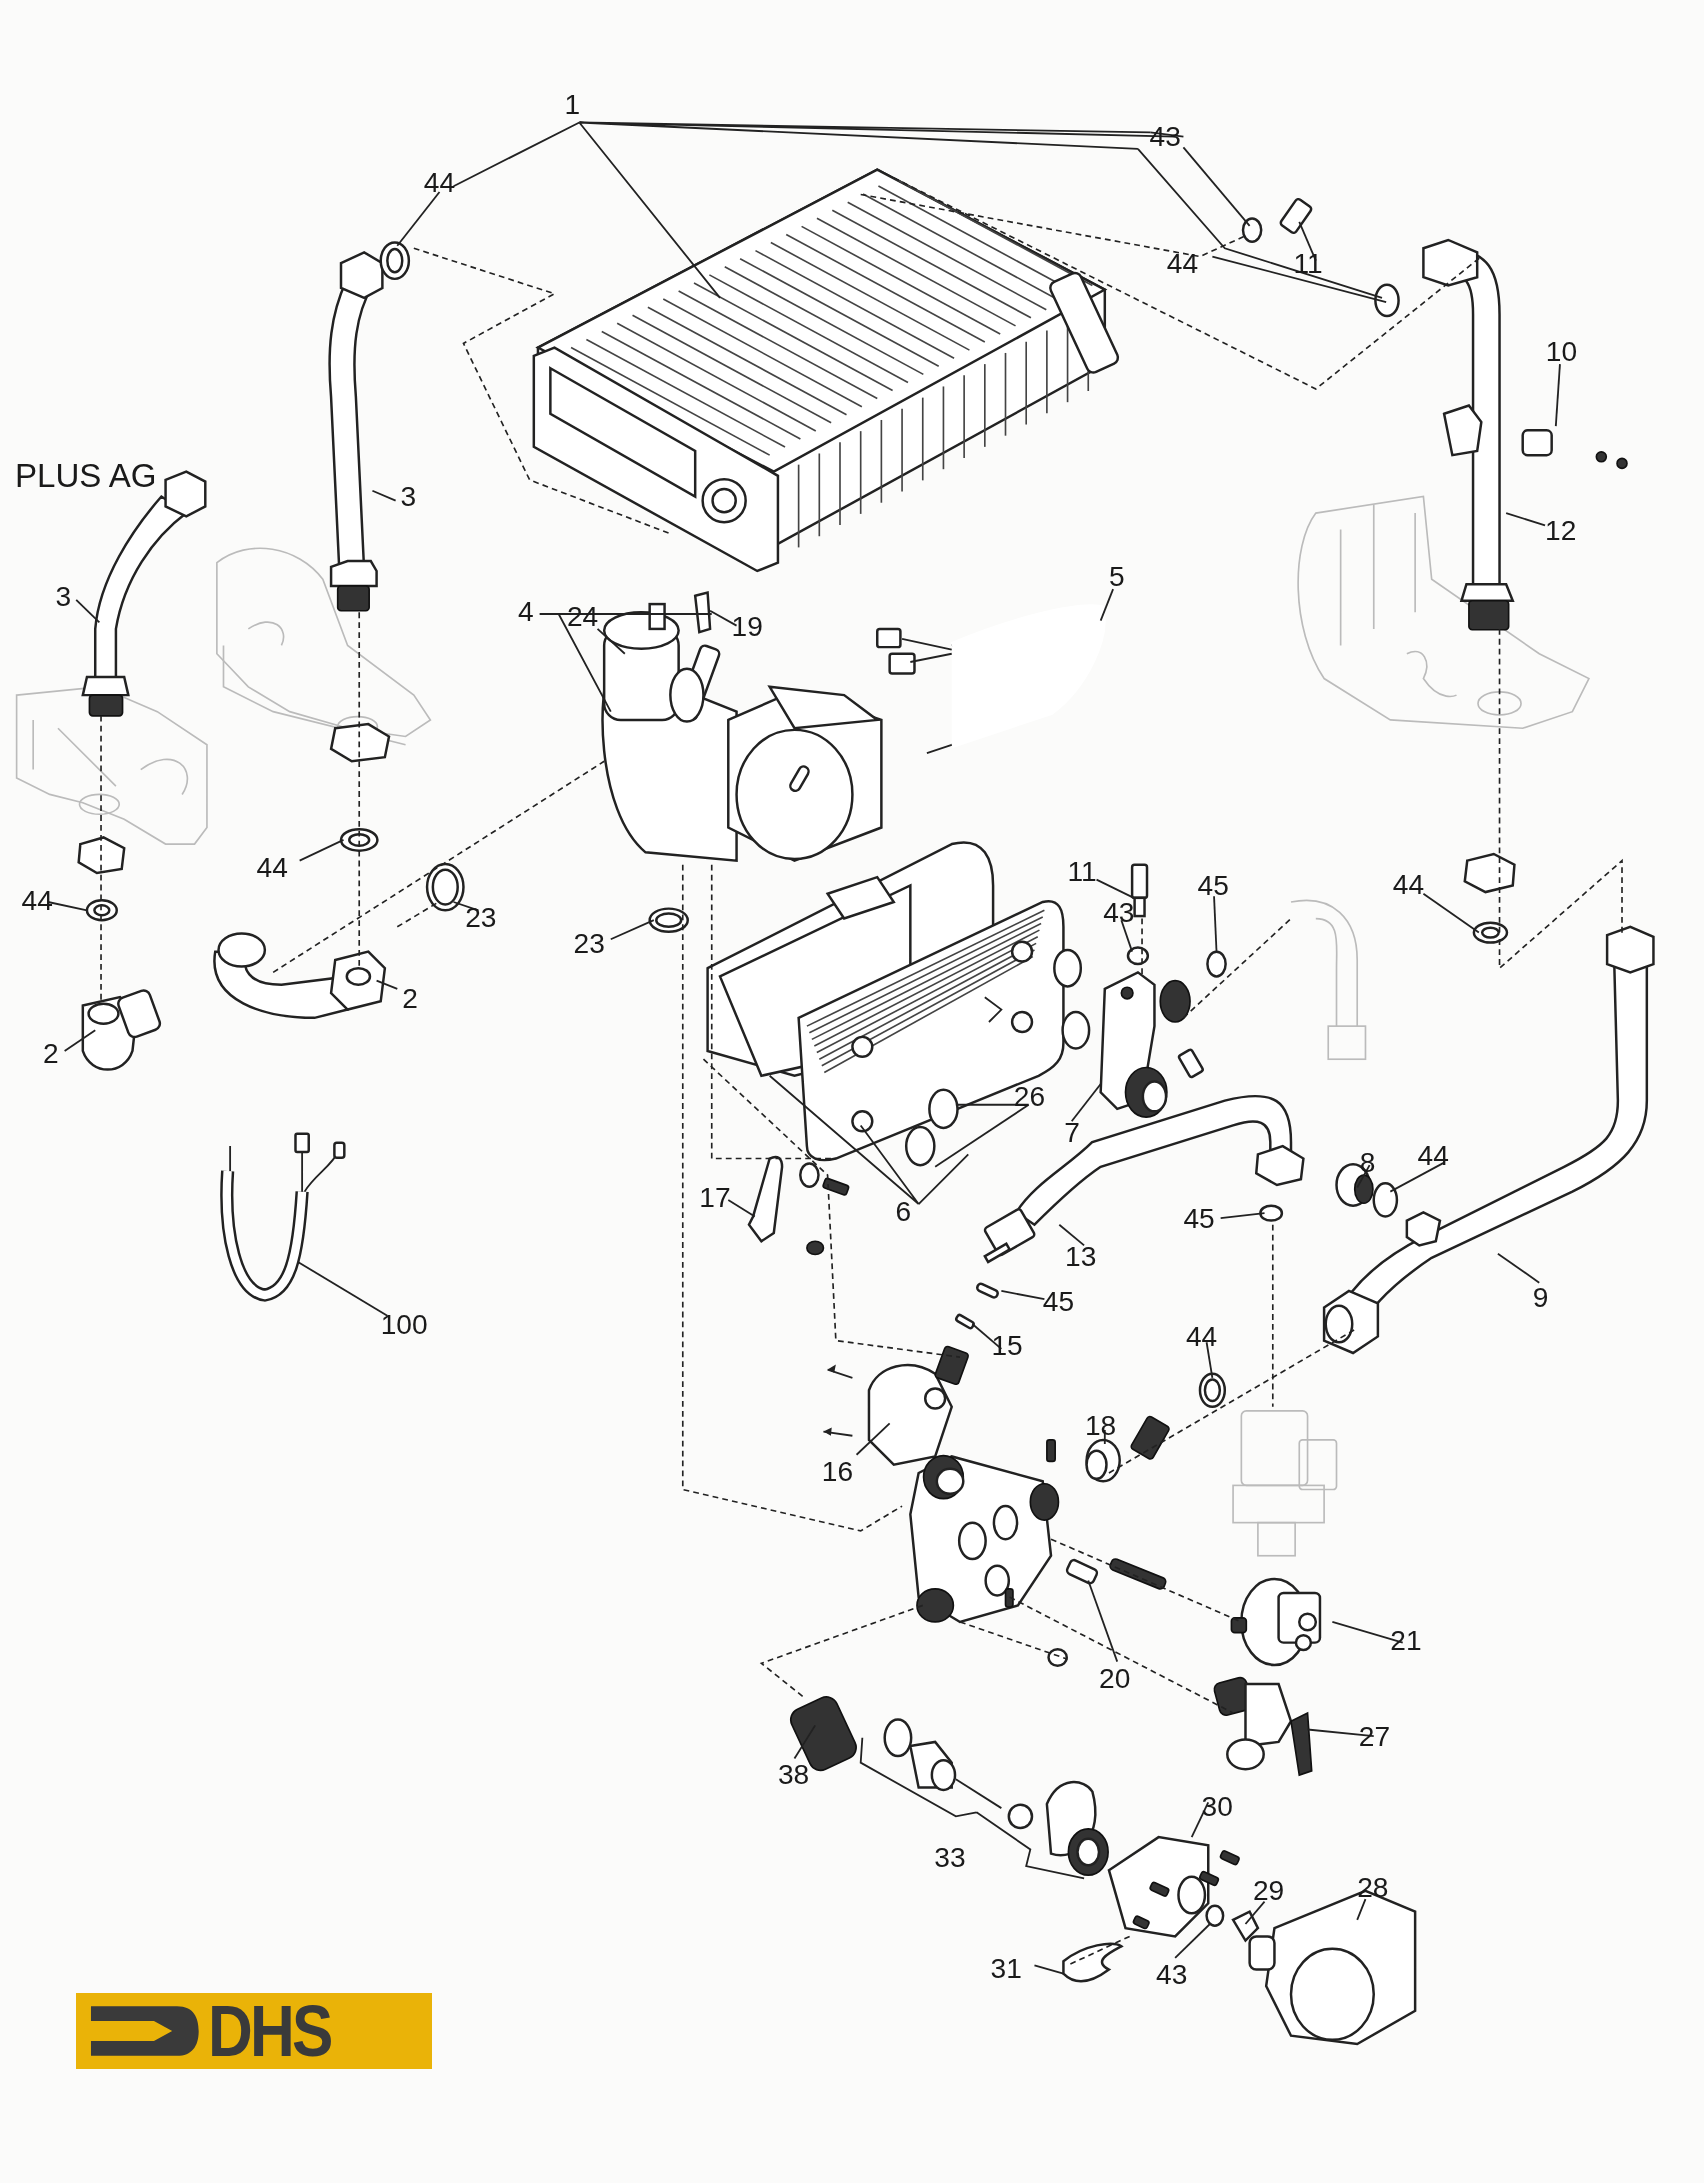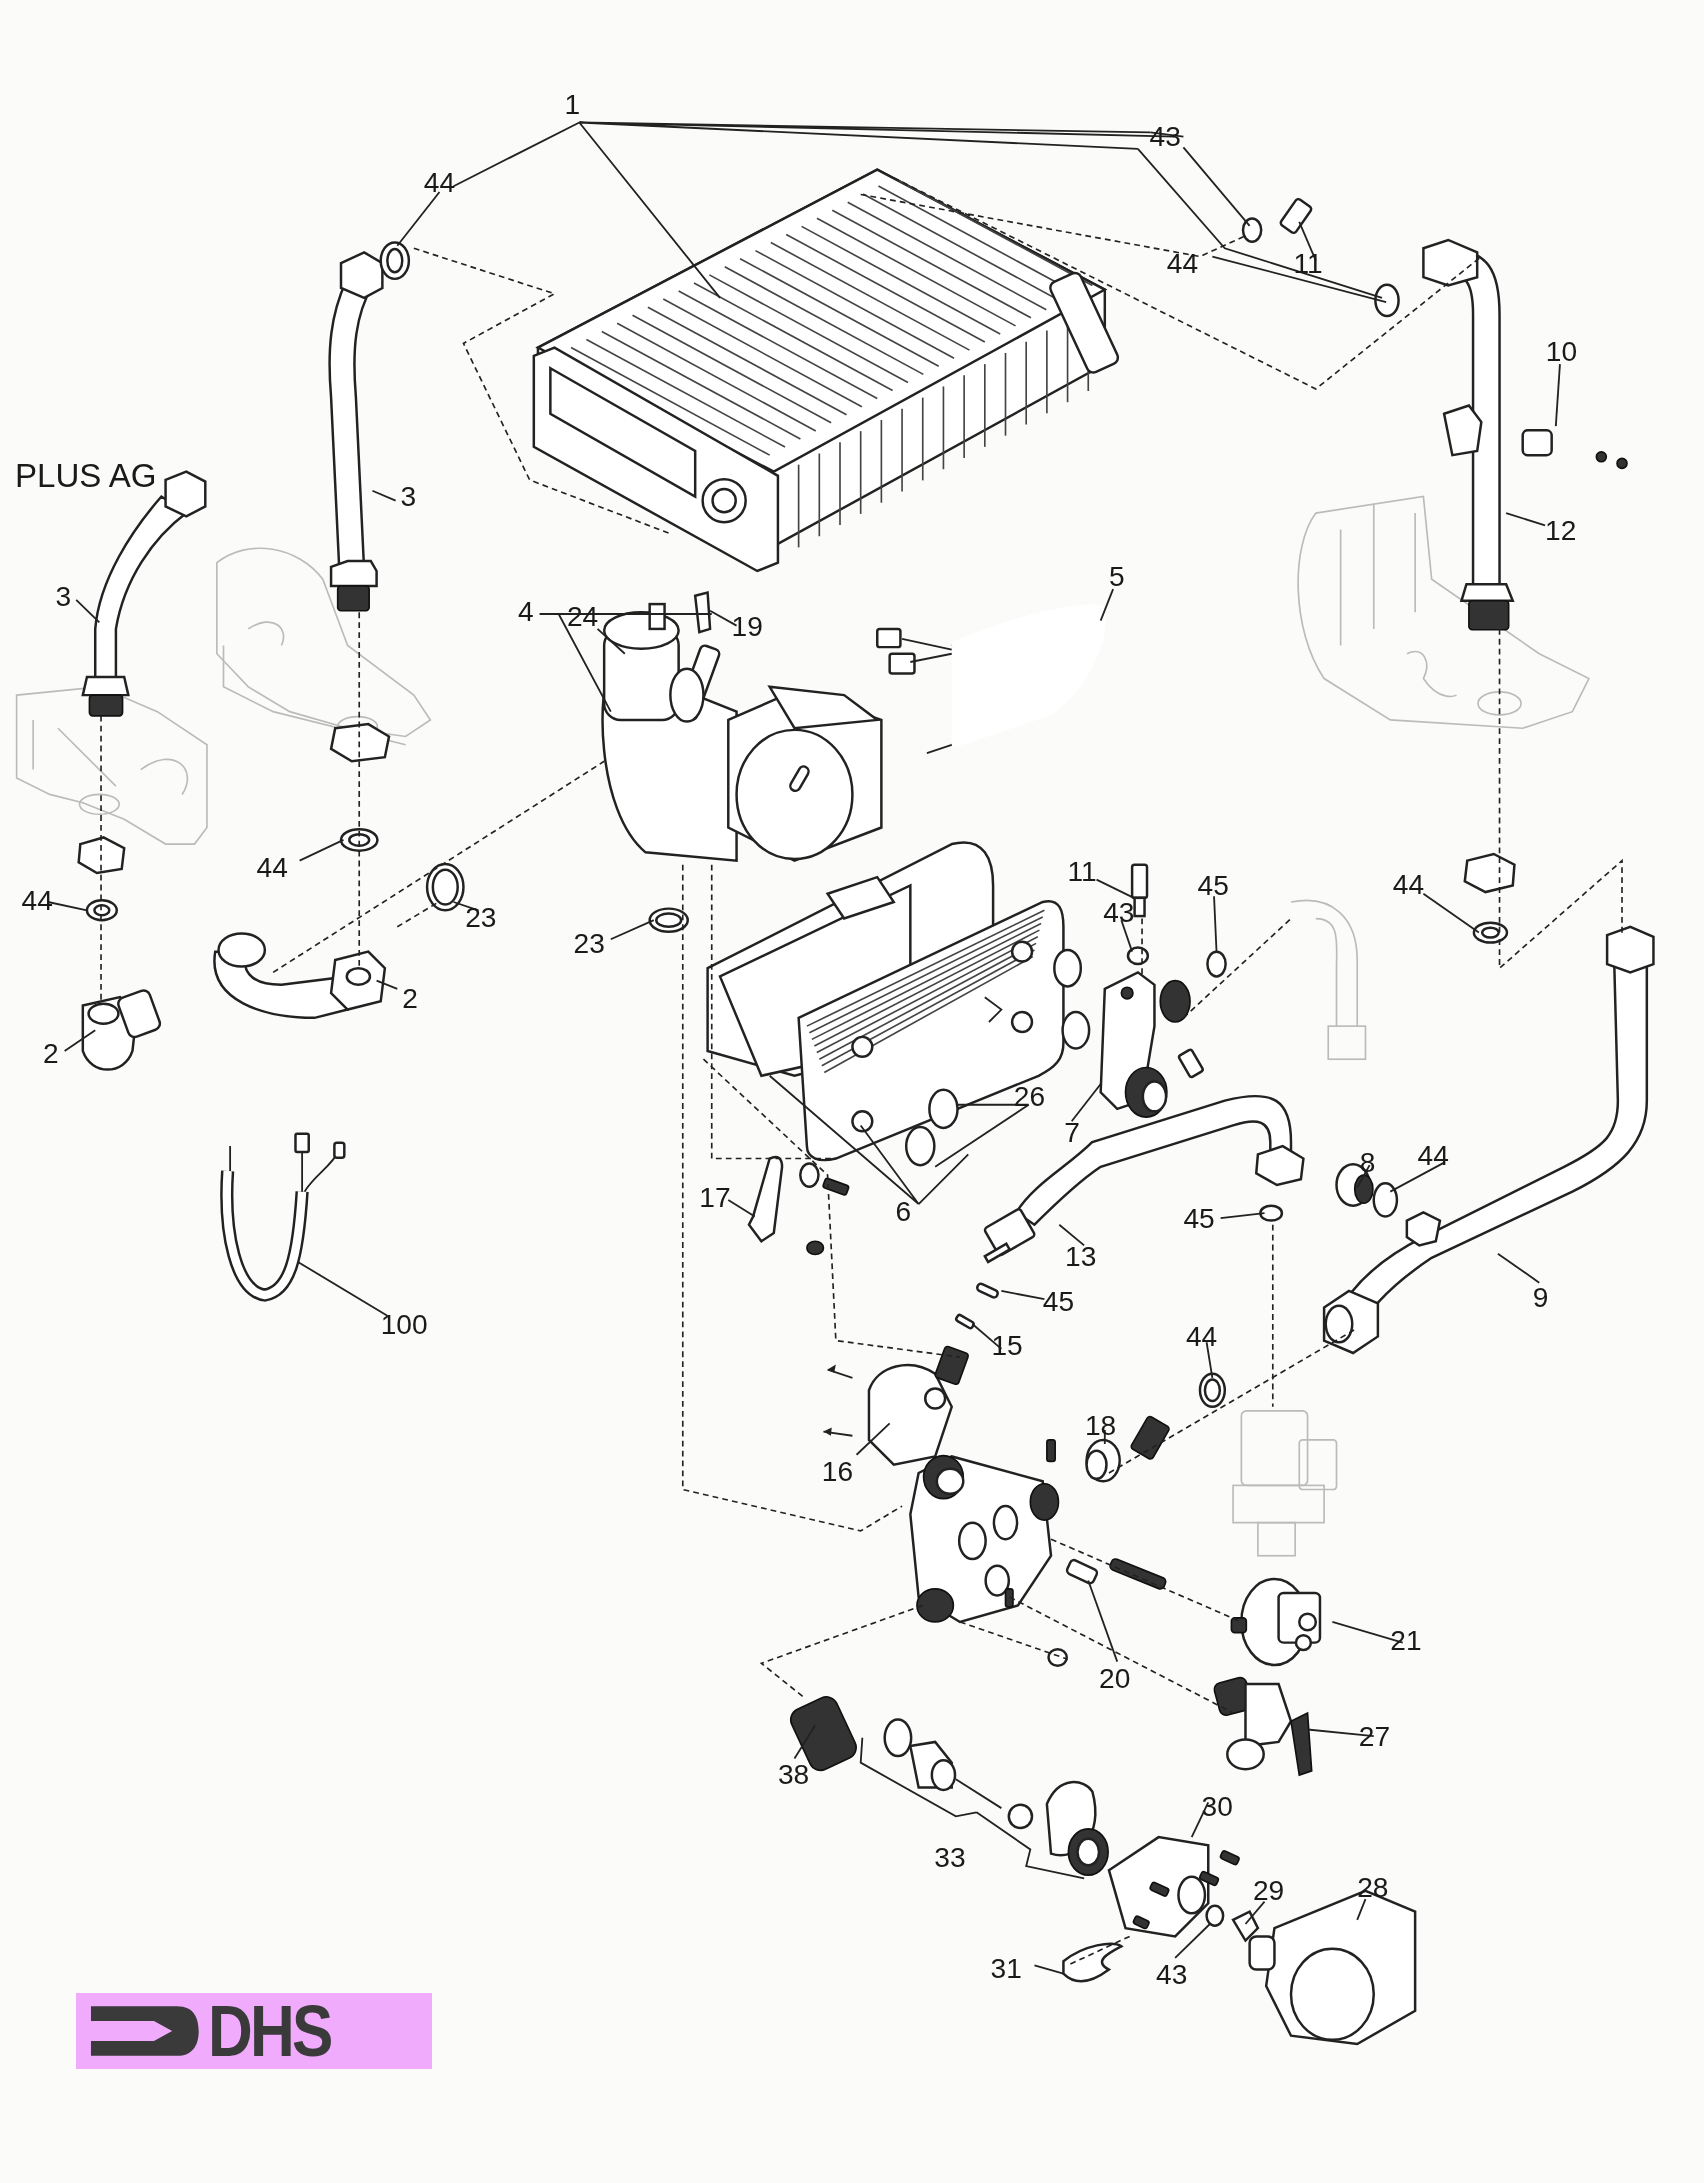--- a/index.html
+++ b/index.html
@@ -6,21 +6,21 @@
   body { width:1704px; height:2183px; position:relative; overflow:hidden; font-family:"Liberation Sans", sans-serif; }
   #diagram { position:absolute; left:0; top:0; width:1704px; height:2183px; }
   .part { fill:#fff; stroke:#222; stroke-width:3; }
   .partdark { fill:#333; stroke:#111; stroke-width:2; }
   .ghost { fill:none; stroke:#bbb; stroke-width:2; }
   .fin { stroke:#444; stroke-width:2; fill:none; }
   .leader { stroke:#222; stroke-width:2.2; fill:none; }
   .dash { stroke:#222; stroke-width:2; fill:none; stroke-dasharray:7 5; }
   .callout { font-family:"Liberation Sans", sans-serif; font-size:34px; fill:#1a1a1a; }
   .variant { font-family:"Liberation Sans", sans-serif; font-size:40px; fill:#1a1a1a; }
-  #logo { position:absolute; left:76px; top:1993px; width:356px; height:76px; background:#f0abfc; }
+  #logo { position:absolute; left:76px; top:1993px; width:356px; height:76px; background:#eab308; }
   #logo-mark { position:absolute; left:10px; top:8.3px; width:116px; height:60px; }
   #logo-text { position:absolute; left:132px; top:-1.7px; font-family:"Liberation Sans", sans-serif; font-weight:bold; font-size:73px; letter-spacing:-3.3px; color:#3a3a3a; line-height:79px; transform:scaleX(0.85); transform-origin:left center; }
 </style>
 </head>
 <body>
 
 <svg id="diagram" viewBox="0 0 2059 2638" xmlns="http://www.w3.org/2000/svg">
 
   <g>
     <path class="ghost" d="M262,680 C300,650 360,660 390,700 L420,780 L500,840 L520,870 L490,890 L420,880 L350,860 L300,830 L262,790 Z"></path>

